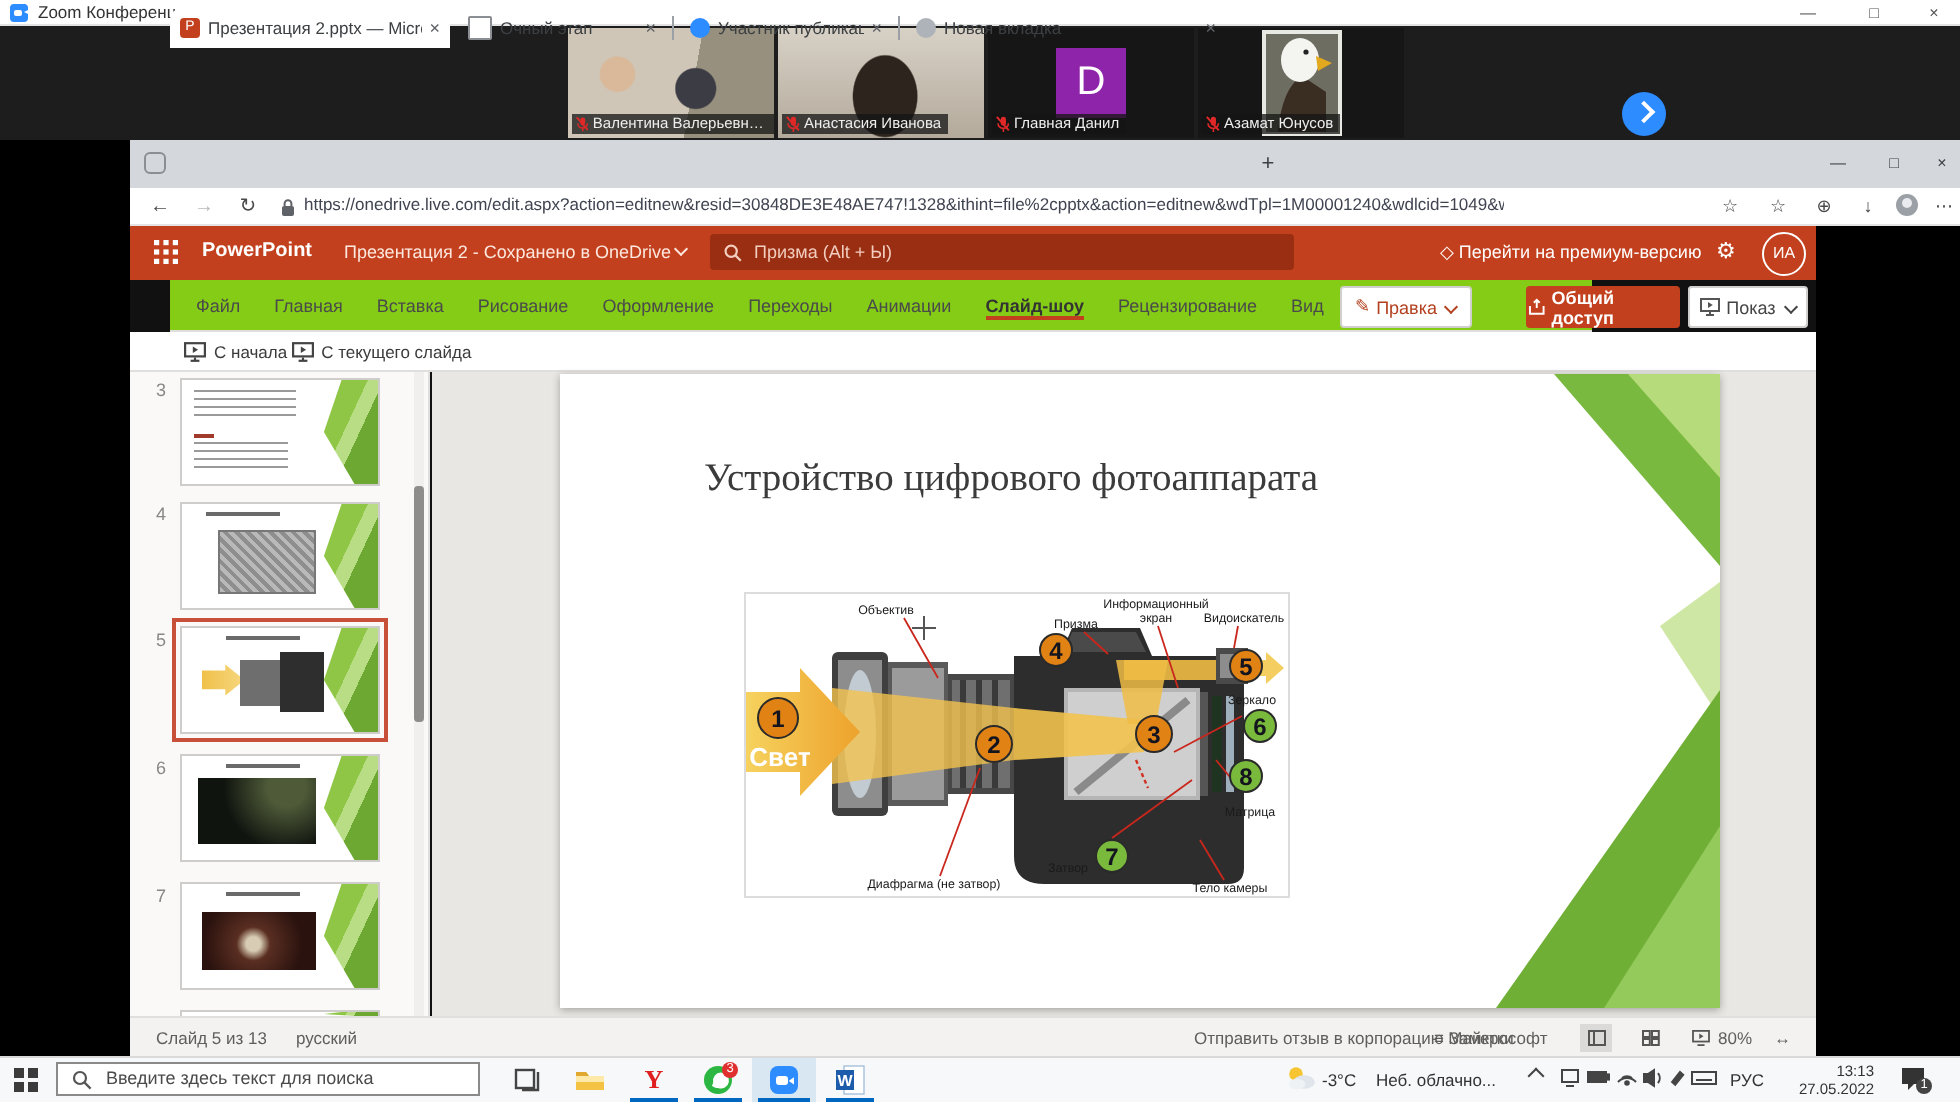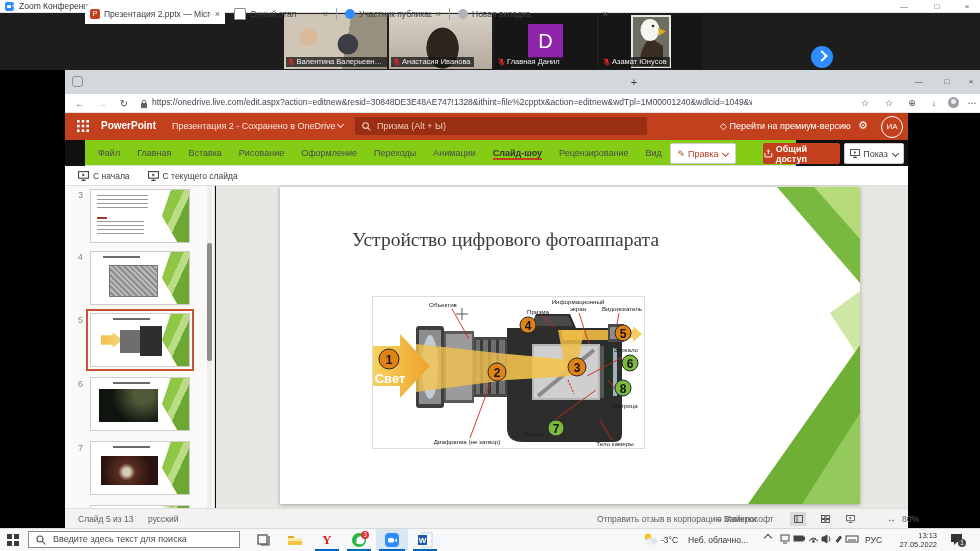--- a/index.html
+++ b/index.html
@@ -79,21 +79,21 @@
   .rtab.active{font-weight:bold;color:#333;border-bottom:2.5px solid #c2401d;padding-top:2.5px;}
   .btn{position:absolute;border:1px solid #d1cfcd;border-radius:2px;background:#fff;display:flex;align-items:center;
     justify-content:center;gap:3px;font-size:9px;color:#444;}
   .edit-btn{left:585px;top:3px;width:64px;height:19px;color:#b3401f;}
   .share-btn{left:678px;top:3px;width:75px;height:19px;background:#c2401d;border-color:#c2401d;color:#fff;font-weight:bold;}
   .cmt-btn{left:759px;top:3px;width:19px;height:19px;}
   .show-btn{left:759px;top:3px;width:58px;height:19px;}
   .chev{display:inline-block;width:4px;height:4px;border-right:1px solid currentColor;border-bottom:1px solid currentColor;transform:rotate(45deg);margin-left:2px;vertical-align:2px;}
 
   
-  .sstb{left:65px;top:166px;width:843px;height:20px;background:#fff;border-bottom:1px solid #e1dfdd;display:flex;align-items:center;gap:18px;padding-left:13px;font-size:8.5px;color:#3b3b3b;}
+  .sstb{left:65px;top:166px;width:843px;height:20px;background:#fff;border-bottom:1px solid #e1dfdd;display:flex;align-items:center;gap:2px;padding-left:27px;font-size:8.5px;color:#3b3b3b;}
   .sstb .item{display:flex;align-items:center;gap:4px;}
 
   
   .thumbpanel{left:65px;top:186px;width:150px;height:322px;background:#faf9f8;border-right:1px solid #e1dfdd;}
   .thumb{left:90px;width:100px;height:54px;background:#fff;border:1px solid #cfcdcb;overflow:hidden;}
   .thumb.sel{outline:2px solid #c75039;outline-offset:2px;}
   .tnum{left:71px;width:12px;font-size:9px;color:#8a8886;text-align:right;}
   .tgreen{position:absolute;right:0;top:0;bottom:0;width:30%;
     background:linear-gradient(115deg,#8fc646 0 45%,#b9dd85 45% 60%,#6da832 60%);
     clip-path:polygon(38% 0,100% 0,100% 100%,60% 100%,8% 50%);}
@@ -518,21 +518,21 @@
           <rect x="5" y="4.5" width="3.4" height="3" fill="none" stroke="#555"></rect>
         </svg>
     </span>
     <span class="viewbtn" style="left:777px;">
       <svg width="9" height="8" viewBox="0 0 10 9">
           <rect x=".5" y=".5" width="9" height="6" fill="none" stroke="#555"></rect>
           <path d="M4 2l2.4 1.5L4 5z" fill="#555"></path>
           <line x1="3" y1="8.5" x2="7" y2="8.5" stroke="#555"></line>
         </svg>
     </span>
-    <span class="s" style="left:797px;padding-left:40px;">80%</span>
+    <span class="s" style="left:754px;padding-left:40px;">80%</span>
     <span class="s" style="left:822px;">↔</span>
   </div>
 
   <div class="r taskbar"></div>
   <div class="r start">
     <i style="left:0;top:0;"></i>
       <i style="left:6.6px;top:0;"></i>
       <i style="left:0;top:6.6px;"></i>
       <i style="left:6.6px;top:6.6px;"></i>
   </div>

